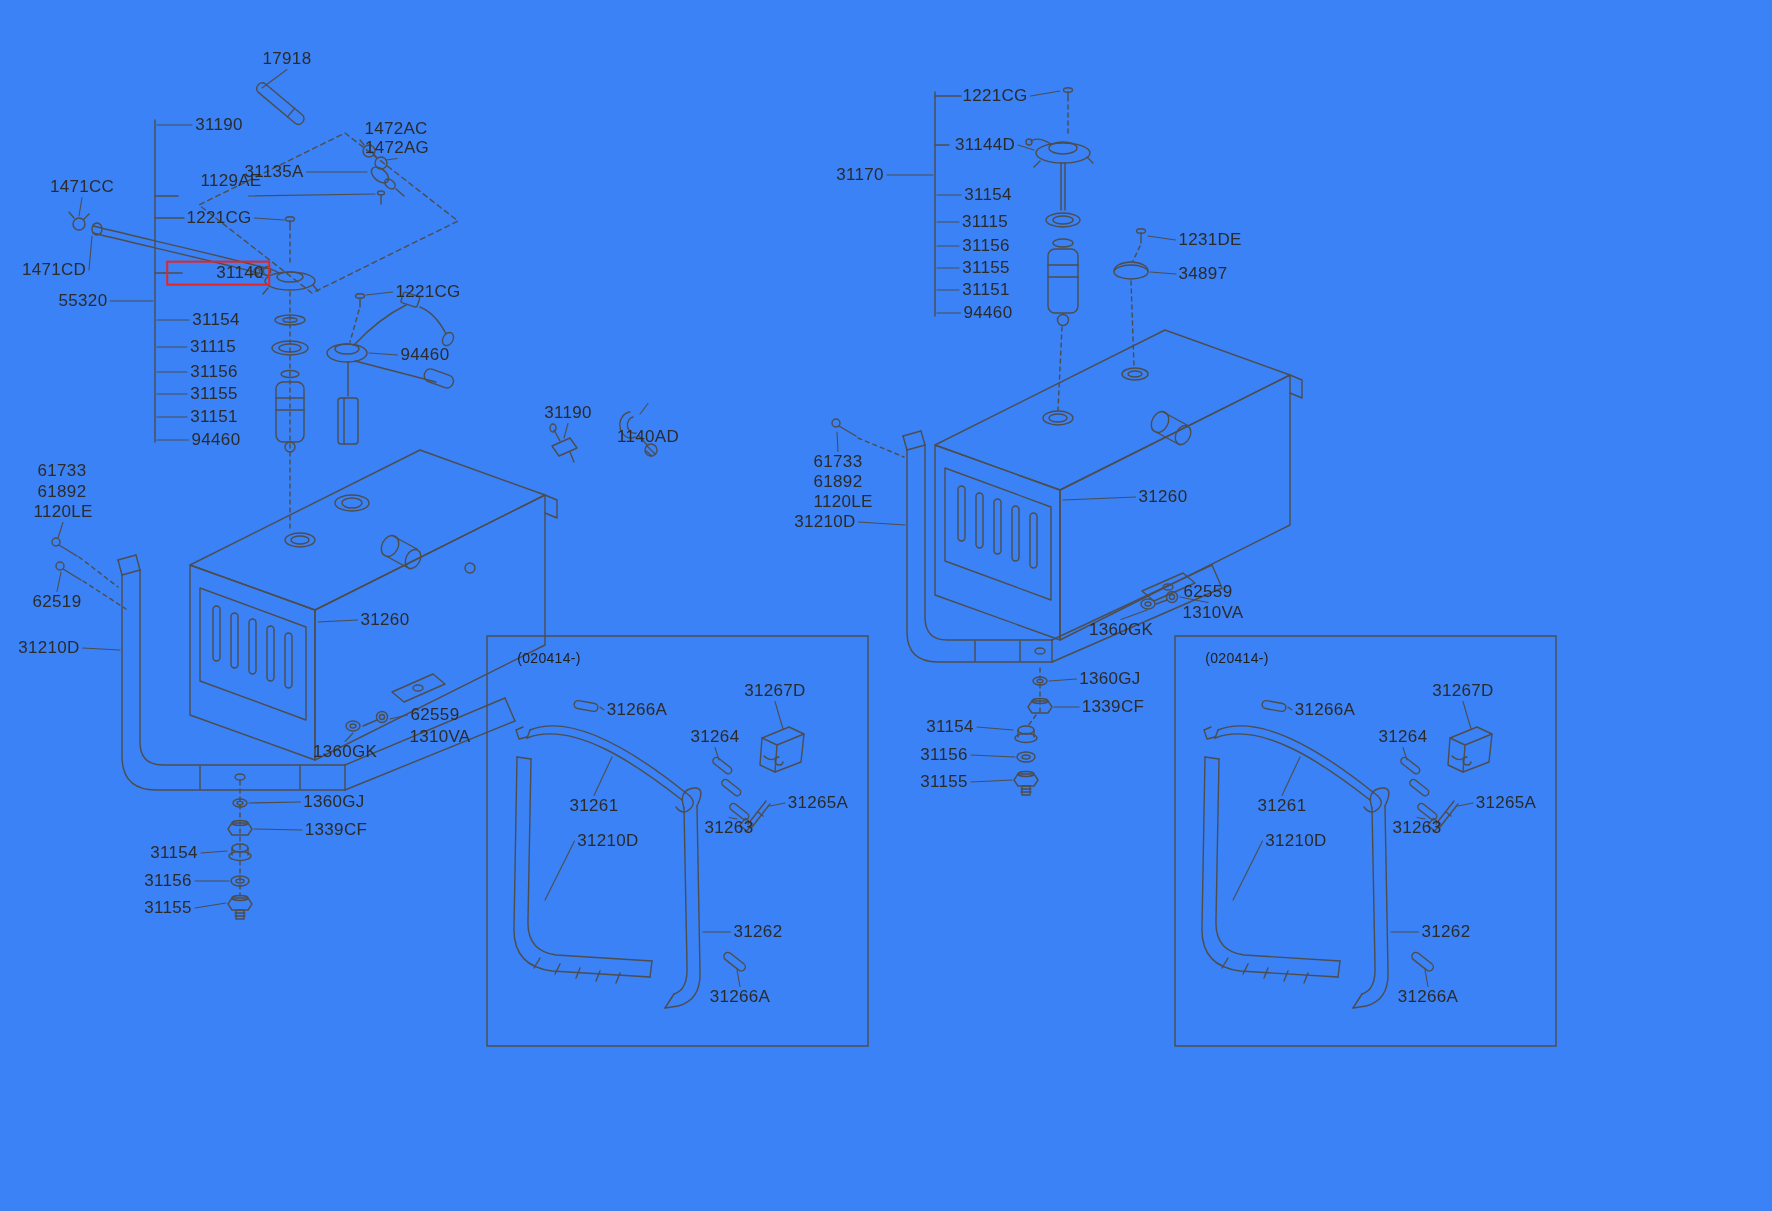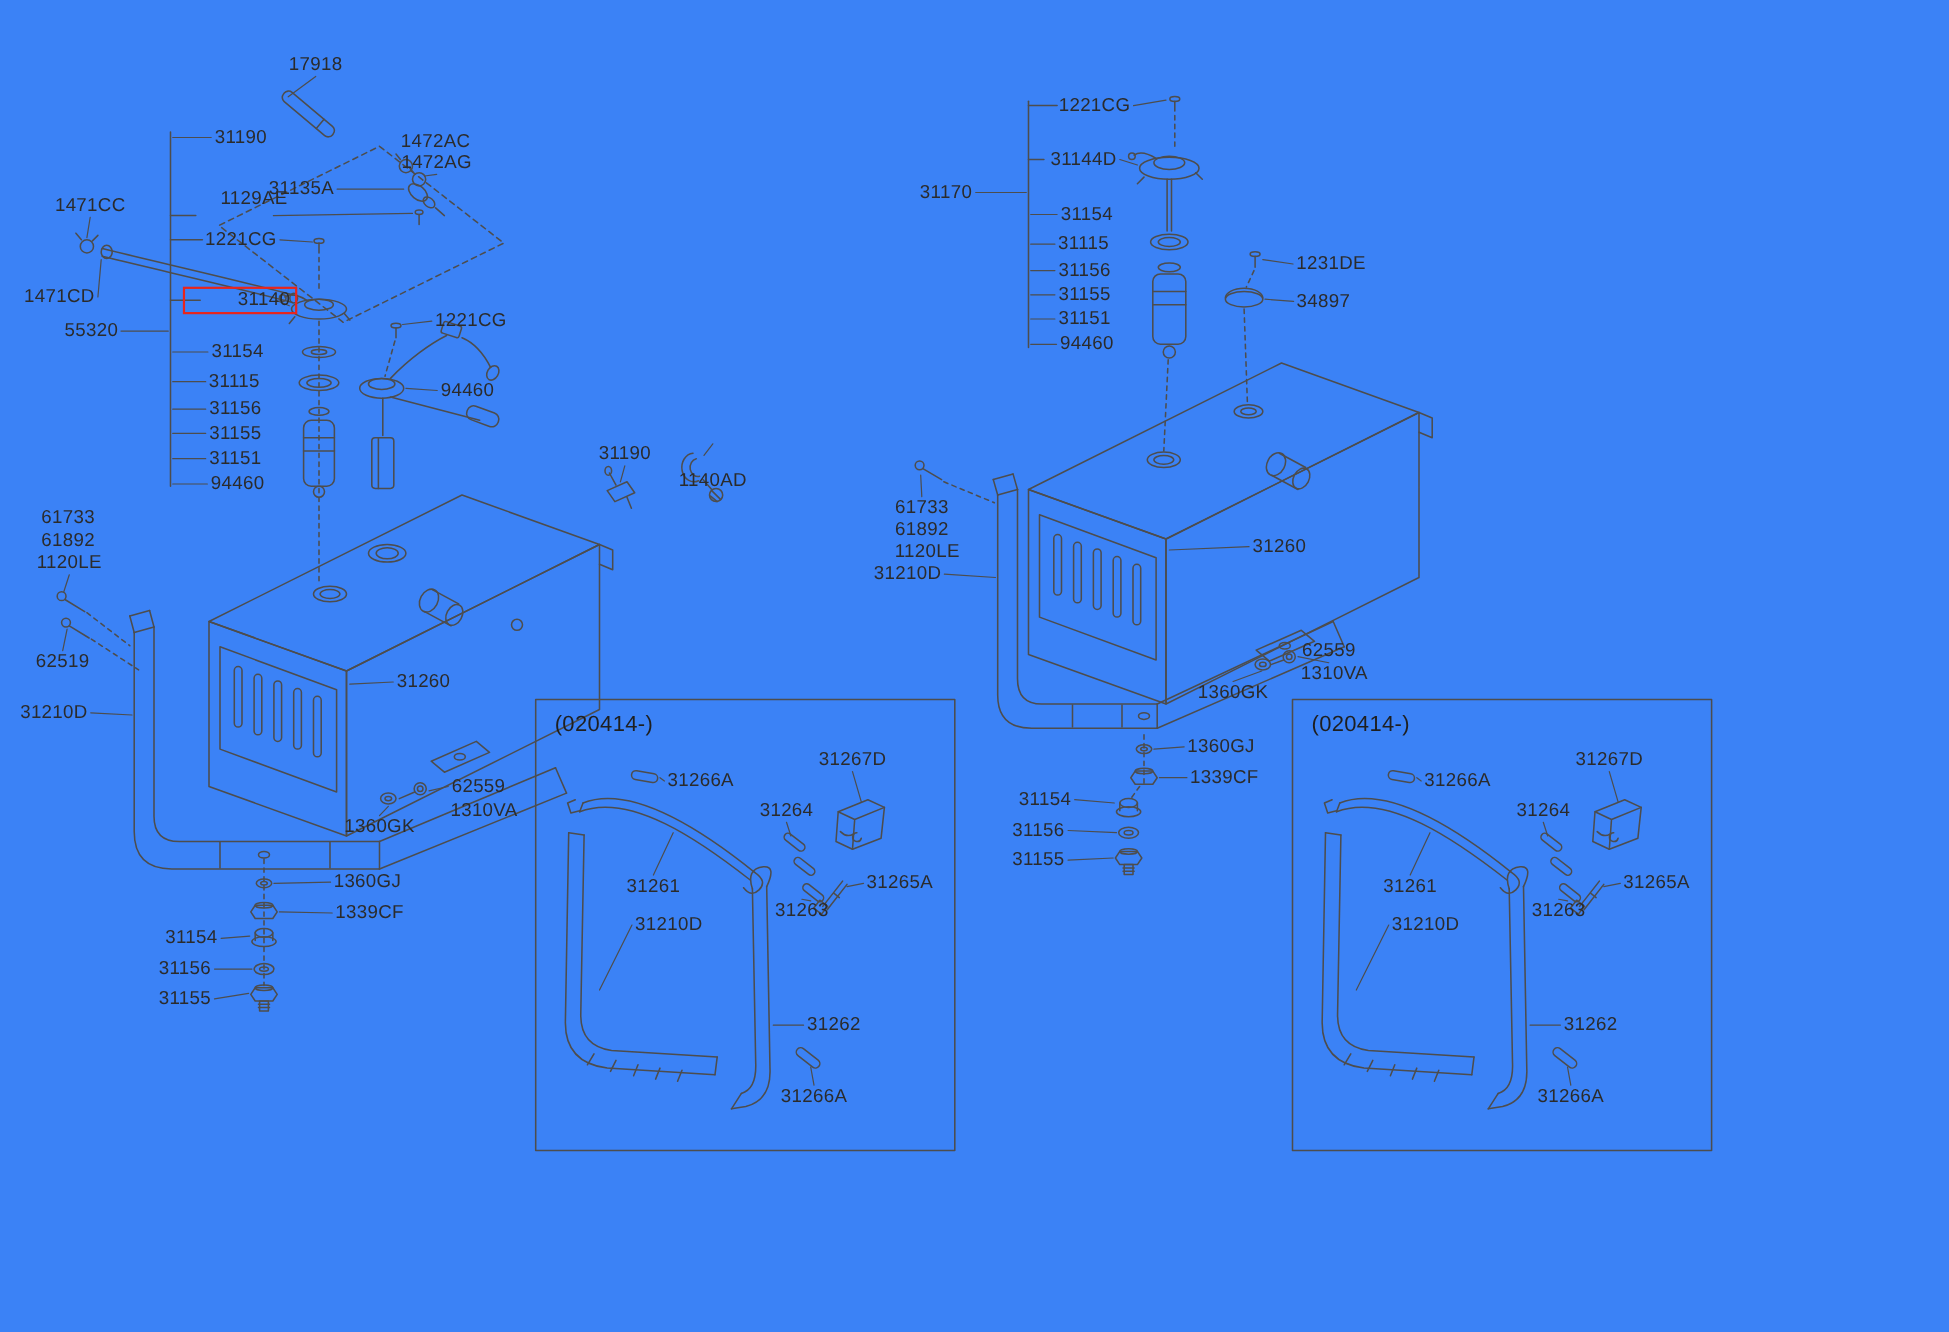--- a/index.html
+++ b/index.html
@@ -20,21 +20,21 @@
     font-size:17px;
     line-height:1.1;
     color:var(--label);
     white-space:nowrap;
     letter-spacing:.3px;
   }
   .part-label.highlighted{
     border:2px solid var(--highlight);
     padding:1px 4px;
   }
-  .part-label.title{font-size:20px;color:#1f1f1f;}
+  .part-label.title{font-size:14px;color:#1f1f1f;}
 </style>
 </head>
 <body>
 
 <div id="stage">
 
   <svg id="artwork-svg" width="1772" height="1211" viewBox="0 0 1772 1211" xmlns="http://www.w3.org/2000/svg">
     <g id="art-root">
 
       <g>

